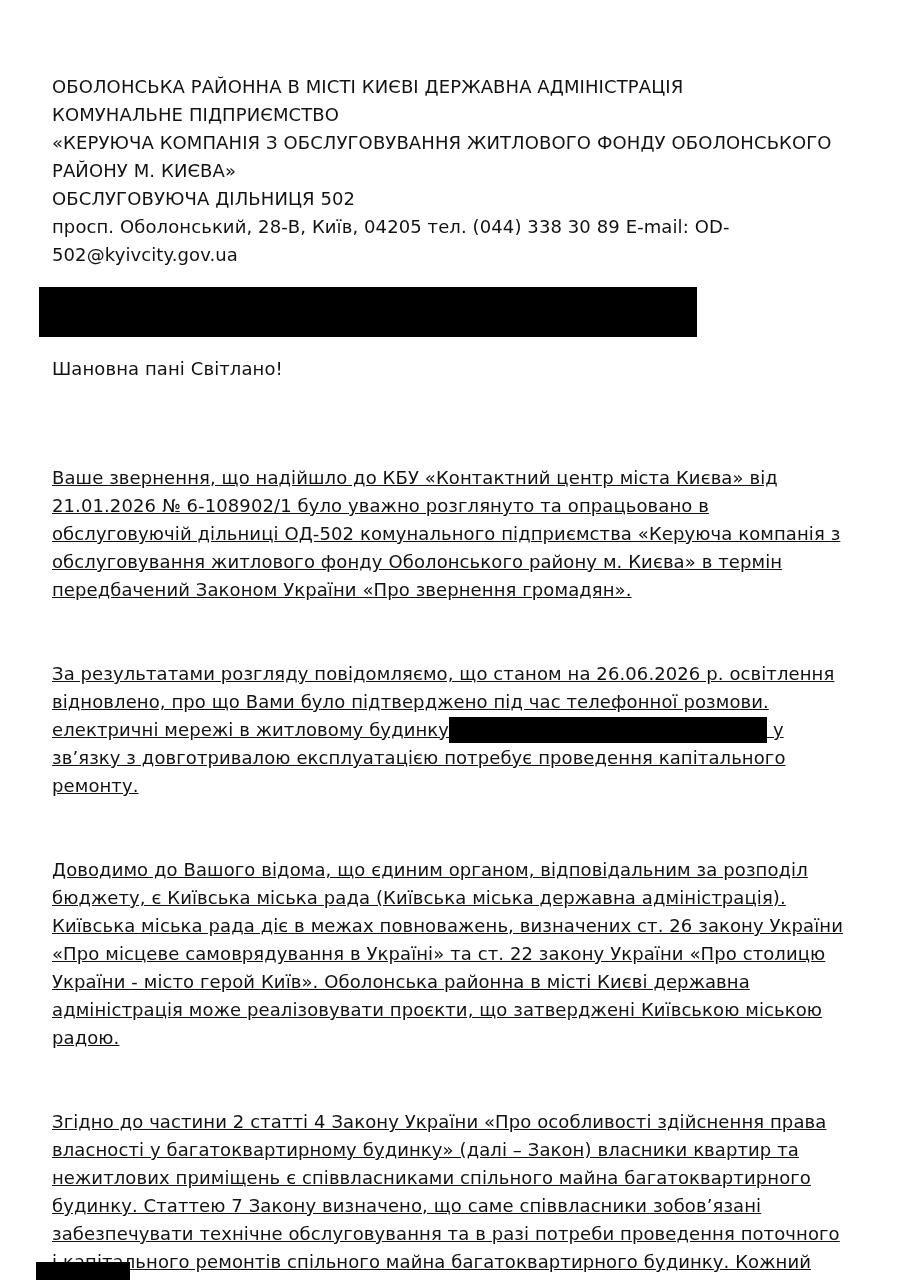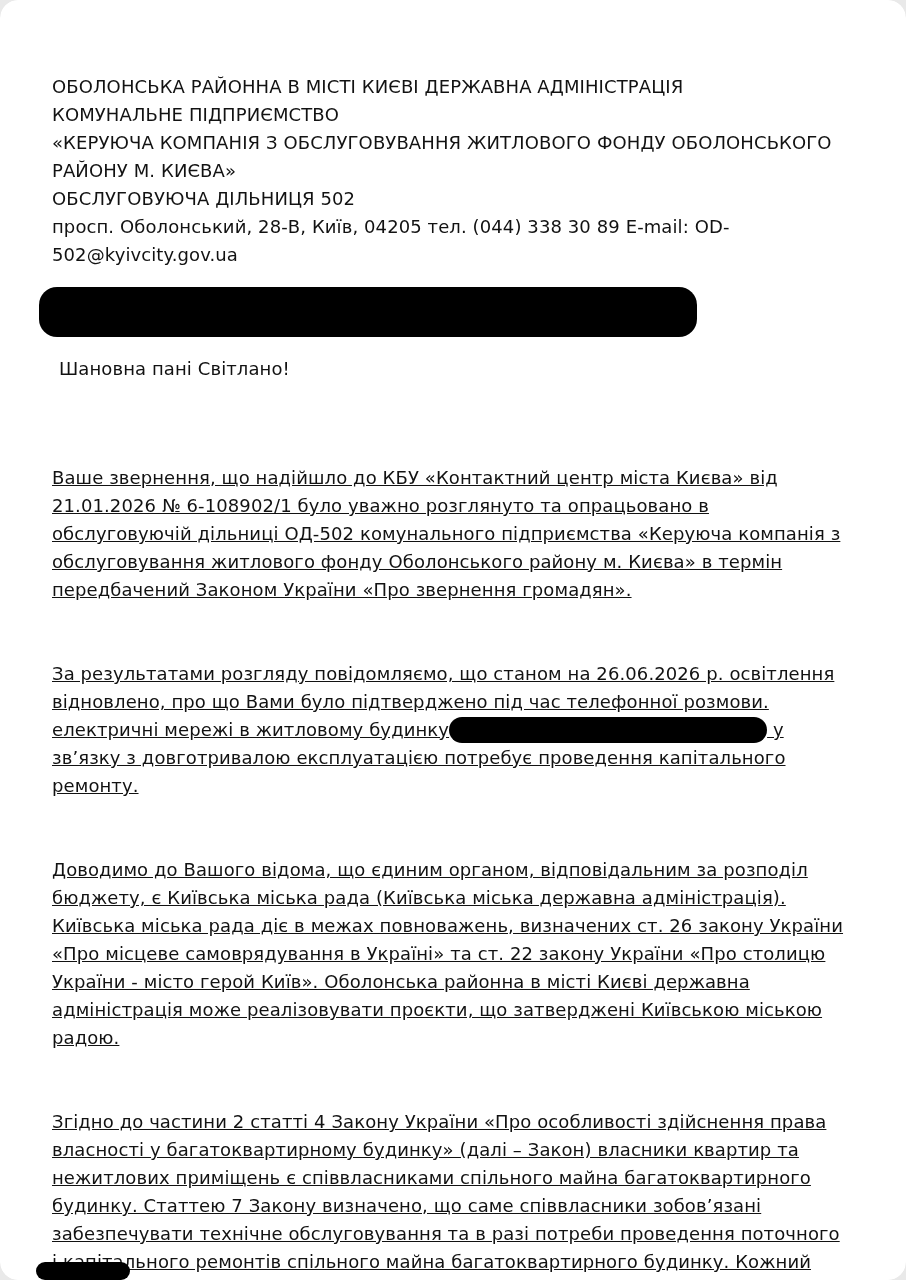--- a/index.html
+++ b/index.html
@@ -1,15 +1,15 @@
 <!DOCTYPE html>
 <html><head>
 <meta charset="utf-8">
 <style>
-  * { margin: 0; padding: 0; box-sizing: border-box; border-radius: 18px; }
+  * { margin: 0; padding: 0; box-sizing: border-box; }
   html, body { background: #e9e9e9; }
   .page {
     position: relative;
     width: 906px;
     height: 1280px;
     background: #ffffff;
     overflow: hidden;
     font-family: "DejaVu Sans", "Liberation Sans", sans-serif;
     color: #121212;
   }
@@ -28,21 +28,21 @@
   .redaction-block {
     position: absolute;
     left: 39px;
     top: 287px;
     width: 658px;
     height: 50px;
     background: #000000;
   }
   .greeting {
     position: absolute;
-    left: 59px;
+    left: 52px;
     top: 355px;
     width: 848px;
   }
   .body {
     position: absolute;
     left: 52px;
     top: 408px;
     width: 850px;
   }
   .para { margin: 0; text-decoration: underline; }

